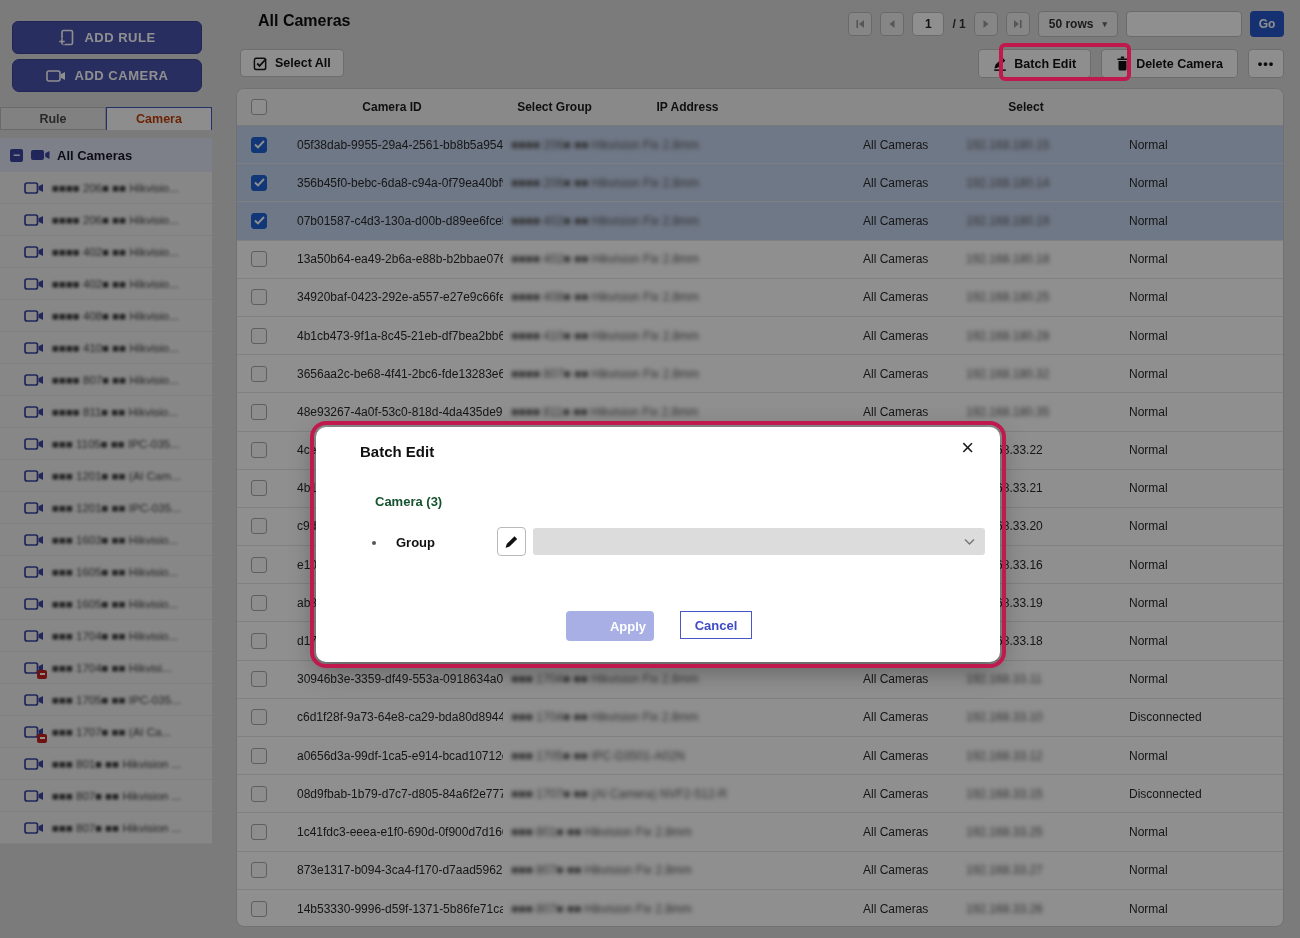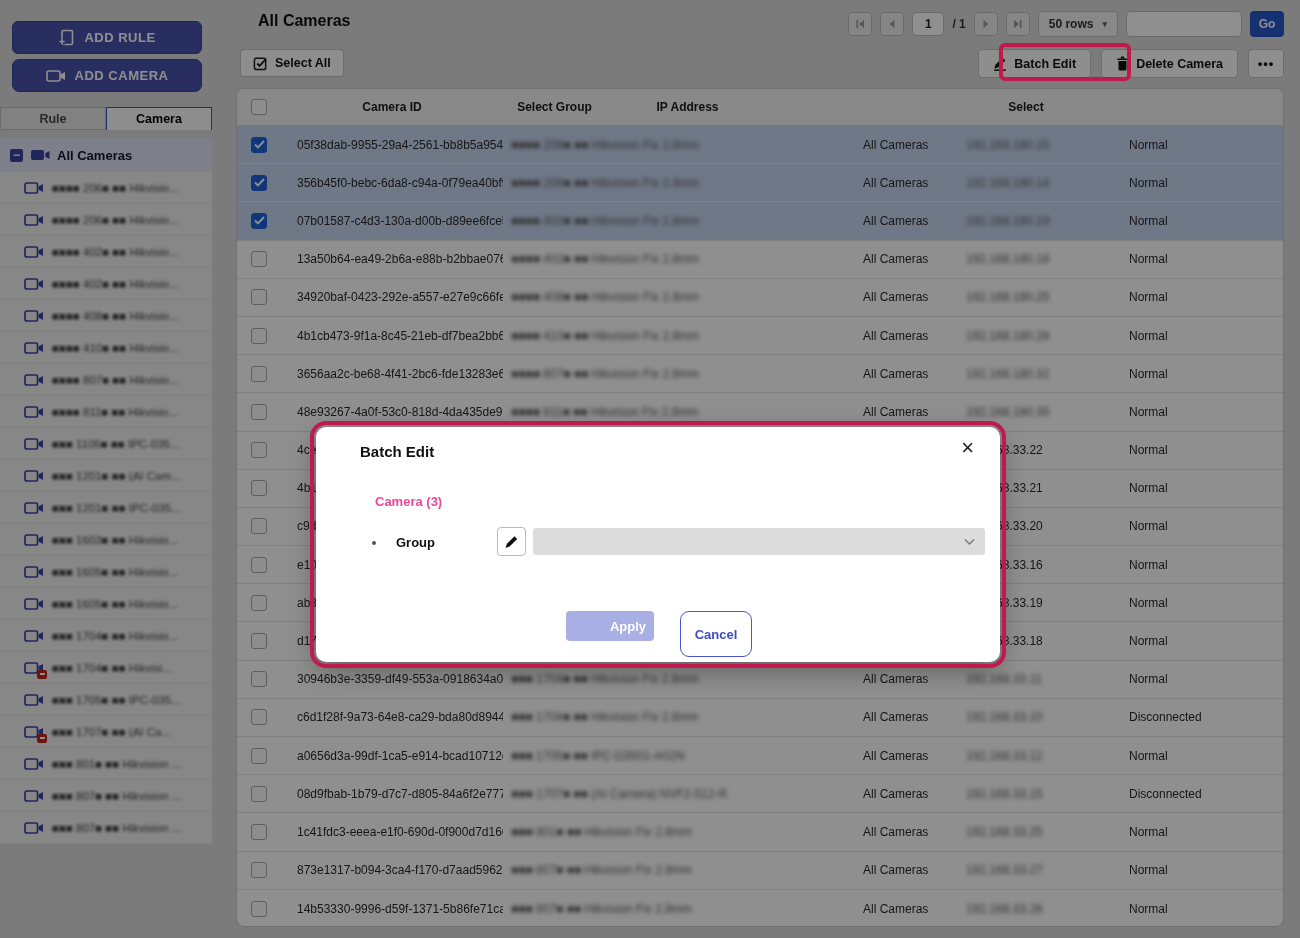--- a/index.html
+++ b/index.html
@@ -22,21 +22,21 @@
     background:#F2F2F2; border:1px solid #BDBDBD; border-left:none;
     border-radius:0 6px 6px 0; display:flex; align-items:center; justify-content:center;
     font-size:11px; color:#555;
   }
   .tabs { position:absolute; top:95px; left:0; width:212px; height:23px; display:flex; }
   .tab {
     flex:1; display:flex; align-items:center; justify-content:center;
     font-size:12.5px; font-weight:bold; color:#4a4a4a;
     background:#E7E7E7; border:1px solid #BDBDBD; cursor:pointer;
   }
-  .tab.active { background:#FBFBFC; color:#000000; border:1px solid #3D56C0; border-bottom:none; }
+  .tab.active { background:#FBFBFC; color:#c2410c; border:1px solid #3D56C0; border-bottom:none; }
   .tree-root {
     position:absolute; top:126px; left:0; width:212px; height:34px;
     background:#DFE5F2; display:flex; align-items:center; gap:7px; padding-left:10px;
     font-weight:bold; font-size:13px; color:#16162b; cursor:pointer;
   }
   .collapse-box {
     width:13px; height:13px; background:#3A44A0; border-radius:2px; color:#fff;
     display:flex; align-items:center; justify-content:center; font-size:12px; line-height:1; flex:none;
   }
   #tree-list { position:absolute; top:160px; left:0; width:212px; background:#F1F1F1; }
@@ -126,41 +126,41 @@
   .trow.sel .cb svg { visibility:visible; }
   
   .overlay { position:absolute; inset:0; background:rgba(0,0,0,0.44); z-index:40; }
   .modal {
     position:absolute; left:316px; top:427px; width:684px; height:235px; z-index:60;
     background:#fff; border-radius:10px; outline:4px solid #C0194E; outline-offset:2px;
     box-shadow:0 8px 26px rgba(0,0,0,.35);
   }
   .m-title { position:absolute; left:44px; top:16px; font-size:15px; font-weight:bold; color:#101010; }
   .m-close { position:absolute; right:26px; top:10px; font-size:22px; color:#1a1a1a; cursor:pointer; line-height:1; }
-  .m-count { position:absolute; left:59px; top:67px; font-size:13px; font-weight:bold; color:#ec4899; }
+  .m-count { position:absolute; left:59px; top:67px; font-size:13px; font-weight:bold; color:#14532d; }
   .m-group { position:absolute; left:56px; top:108px; display:flex; align-items:center; gap:20px; font-size:13px; font-weight:bold; color:#111; }
   .m-group .dot { width:4px; height:4px; border-radius:50%; background:#555; }
   .pencil-btn {
     position:absolute; left:181px; top:100px; width:29px; height:29px;
     border:1px solid #B9B9B9; border-radius:4px; background:#fff;
     display:flex; align-items:center; justify-content:center; cursor:pointer;
   }
   .group-select {
     position:absolute; left:217px; top:101px; width:452px; height:27px;
     background:#DCDCDC; border-radius:3px; display:flex; align-items:center;
     justify-content:flex-end; padding-right:10px; cursor:pointer;
   }
   .m-apply {
     position:absolute; left:250px; top:184px; width:88px; height:30px;
     background:#A7AFE4; color:#fff; border:none; border-radius:4px;
     font-weight:bold; font-size:13px; display:flex; align-items:center; justify-content:center; cursor:pointer;padding-left:36px;
   }
   .m-cancel {
-    position:absolute; left:364px; top:184px; width:72px; height:46px;
-    background:#fff; border:1px solid #4A57C8; color:#3F4CC5; border-radius:9px;
+    position:absolute; left:364px; top:184px; width:72px; height:28px;
+    background:#fff; border:1px solid #4A57C8; color:#3F4CC5; border-radius:0;
     font-weight:bold; font-size:13px; display:flex; align-items:center; justify-content:center; cursor:pointer;
   }
   .red-frame-batch {
     position:absolute; left:999px; top:43px; width:132px; height:38px;
     border:4px solid #C0194E; border-radius:6px; z-index:50; pointer-events:none;
   }
 </style>
 </head>
 <body>
 

